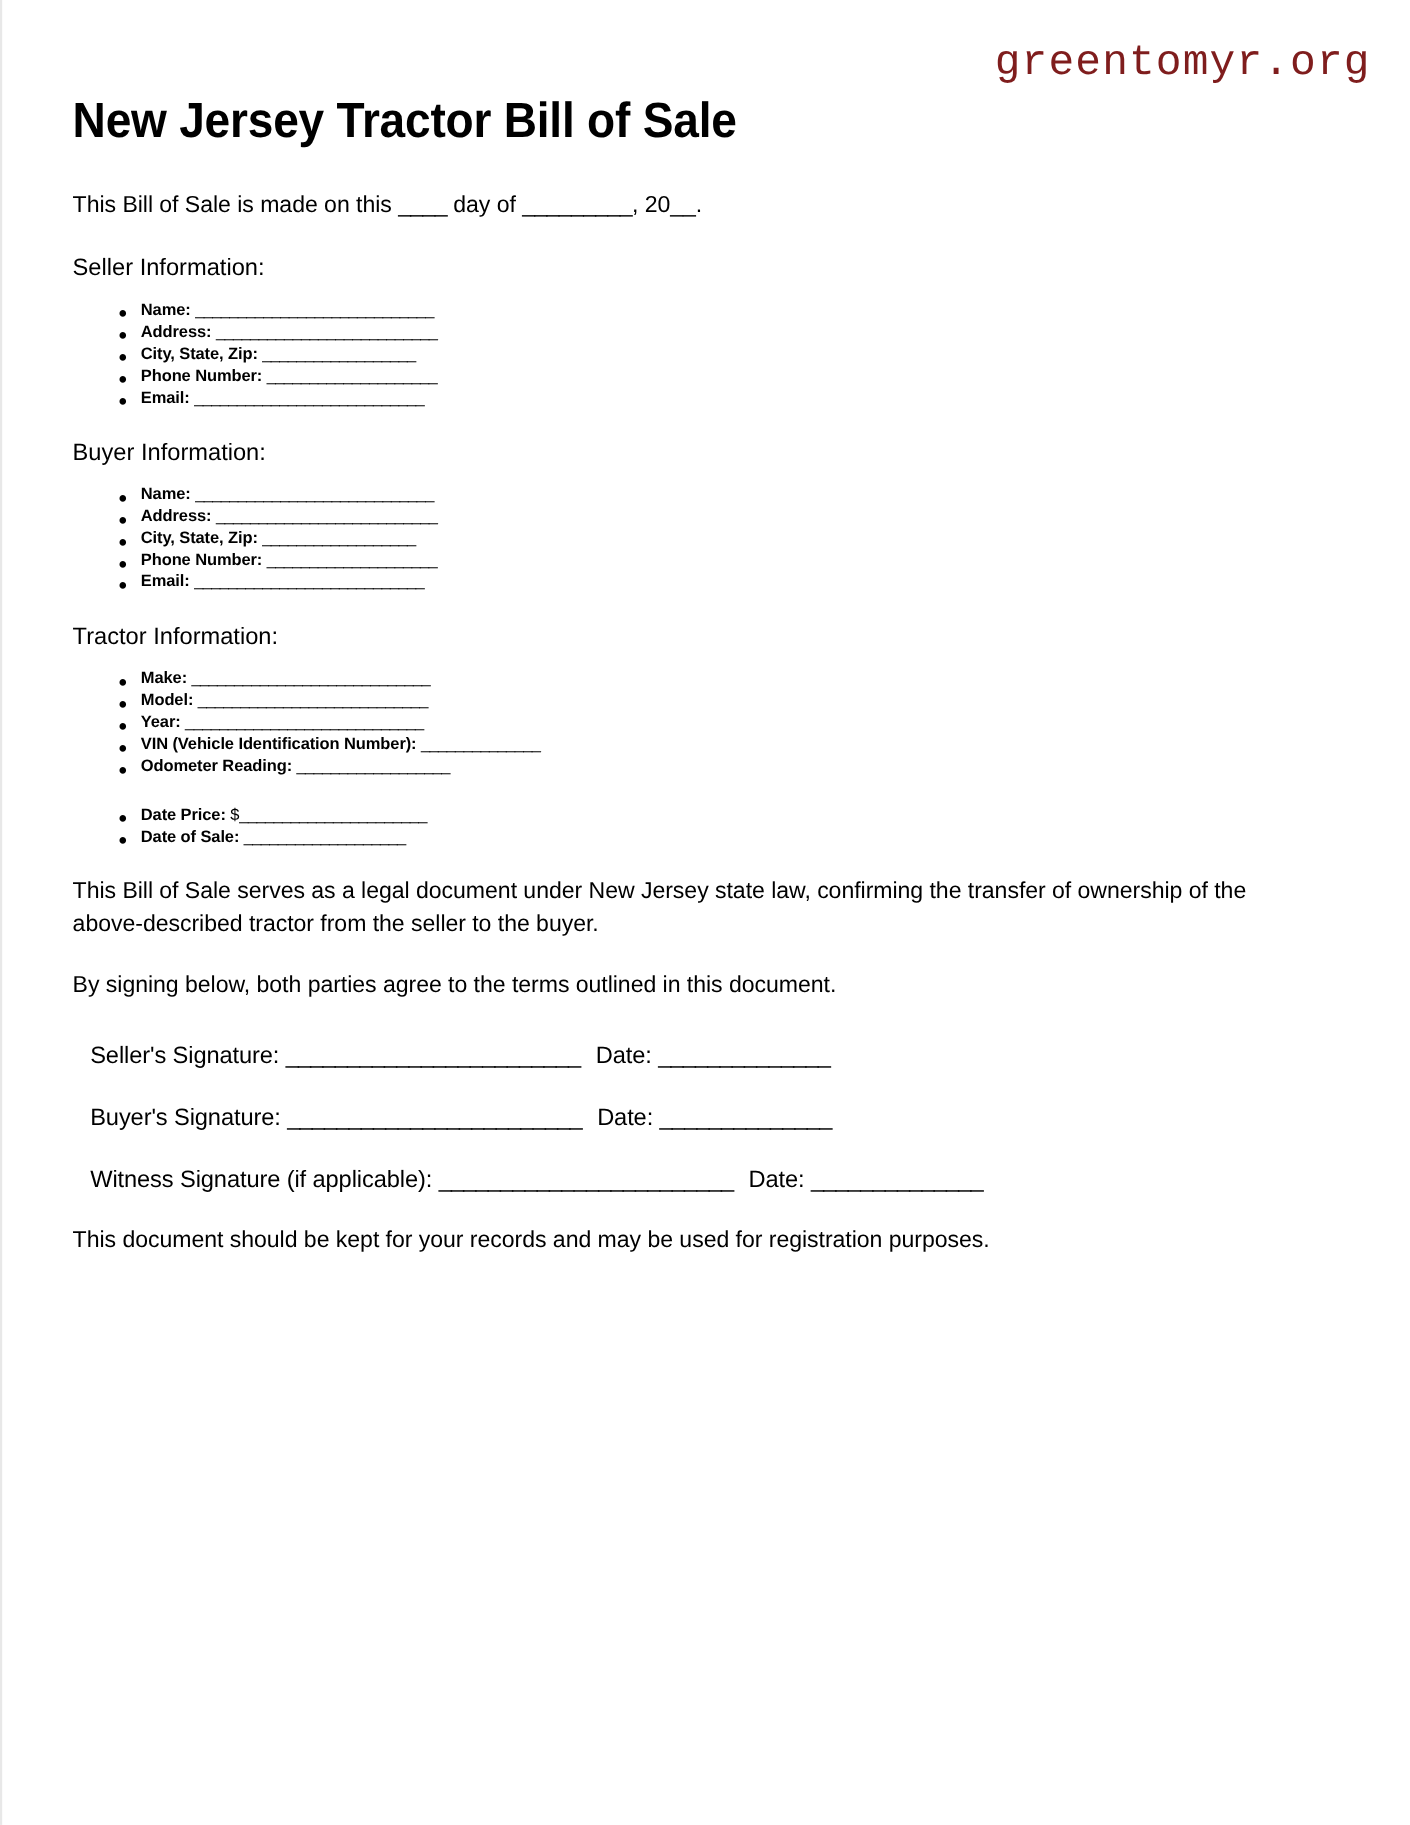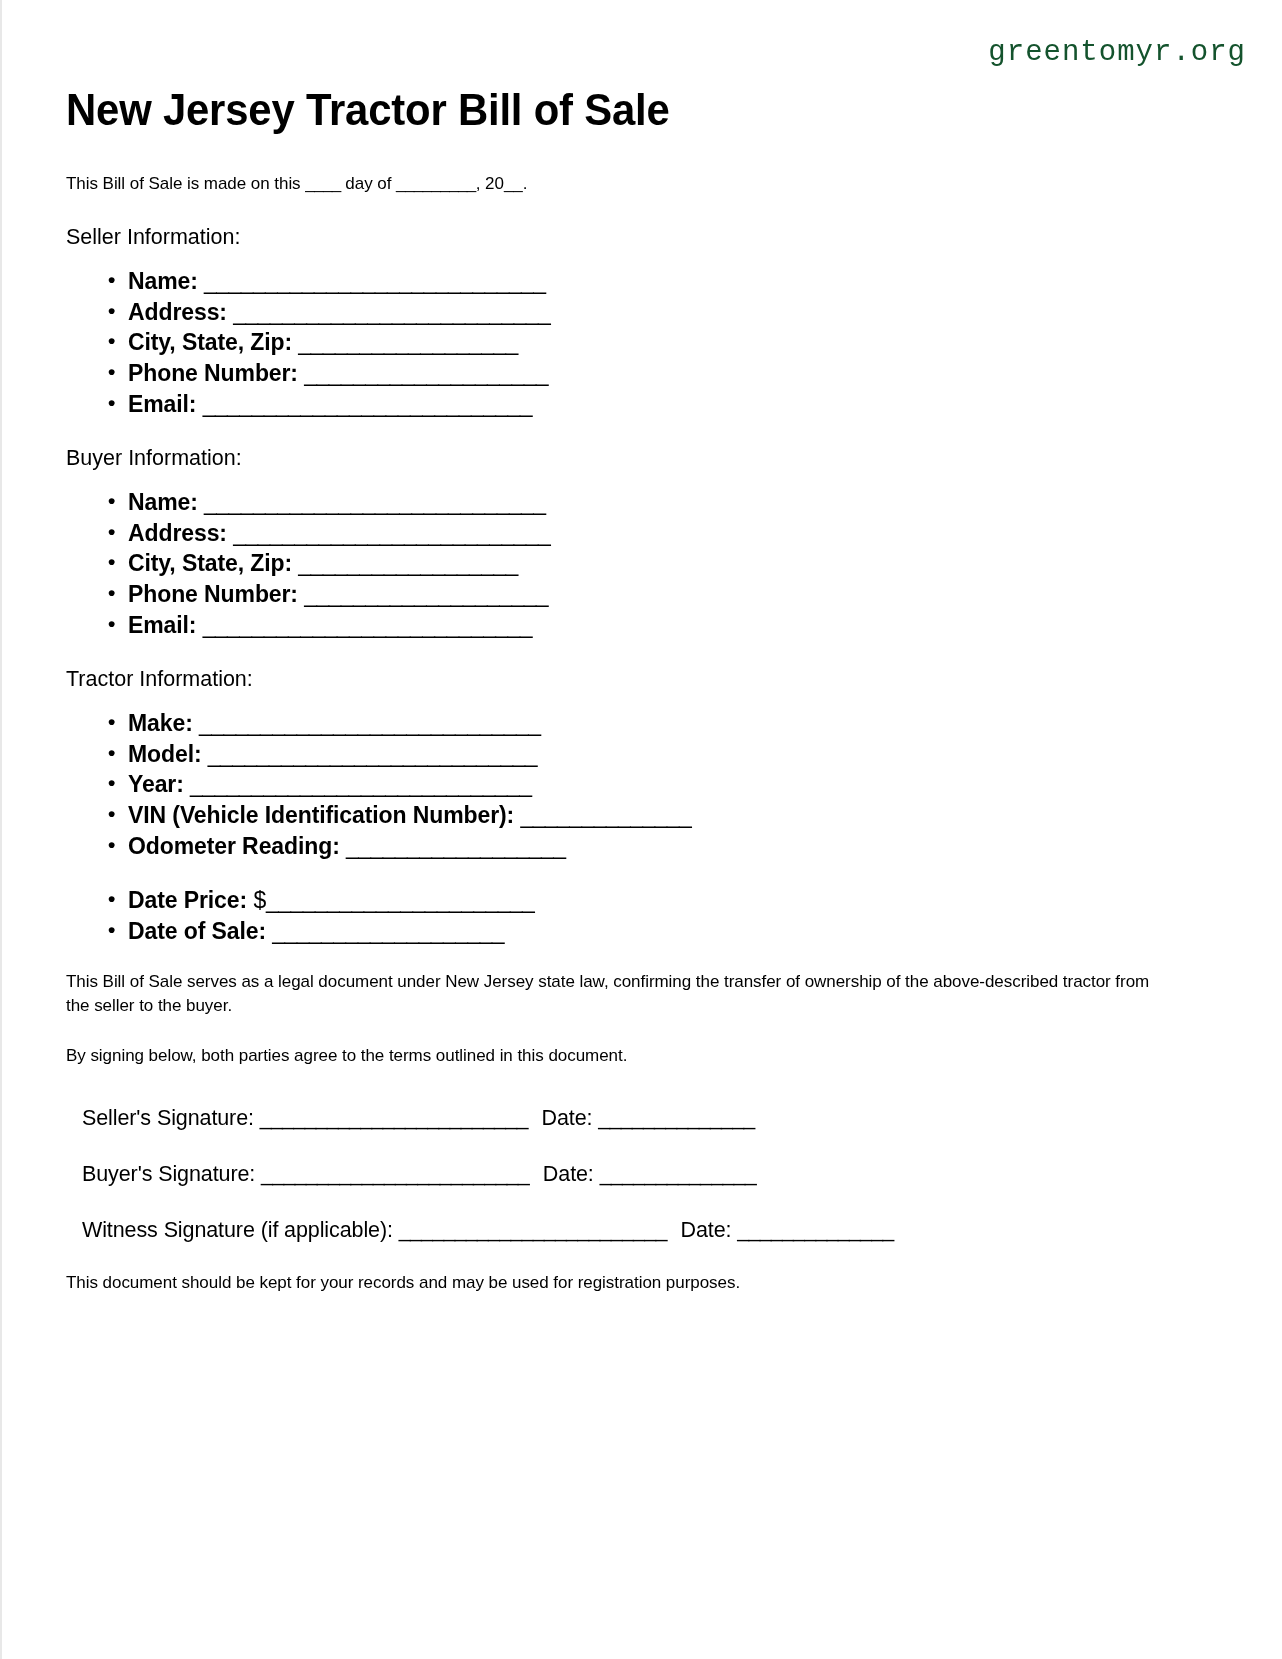--- a/index.html
+++ b/index.html
@@ -22,23 +22,23 @@
     border-left: 2px solid #e8e8e8;
     box-sizing: border-box;
   }
 
   
   .watermark {
     position: absolute;
     right: 36px;
     top: 38px;
     font-family: "Liberation Mono", "DejaVu Sans Mono", monospace;
-    font-size: 29px;
+    font-size: 39px;
     letter-spacing: 1px;
-    color: #14532d;
+    color: #7f1d1d;
     white-space: nowrap;
     line-height: 1;
   }
 
   
   .doc-title {
     position: absolute;
     left: 64px;
     top: 86px;
     font-size: 45px;
@@ -54,42 +54,42 @@
 
   .body-block {
     position: absolute;
     left: 64px;
     top: 172px;
     width: 1110px;
   }
 
   p.para {
     margin: 0 0 26px 0;
-    font-size: 17px;
+    font-size: 21px;
     line-height: 1.42;
     letter-spacing: -0.05px;
   }
   p.para.tight {
     margin-bottom: 34px;
   }
   p.section-head {
     margin: 0 0 14px 0;
     font-size: 21.5px;
     line-height: 1.4;
   }
 
   ul.field-list {
     list-style: none;
     margin: 0 0 24px 0;
     padding: 0;
   }
   ul.field-list li {
     position: relative;
     padding-left: 62px;
-    font-size: 23px;
+    font-size: 15px;
     line-height: 1.33;
     font-weight: bold;
     white-space: nowrap;
     letter-spacing: -0.1px;
   }
   ul.field-list li::before {
     content: "\2022";
     position: absolute;
     left: 42px;
     top: 0;

